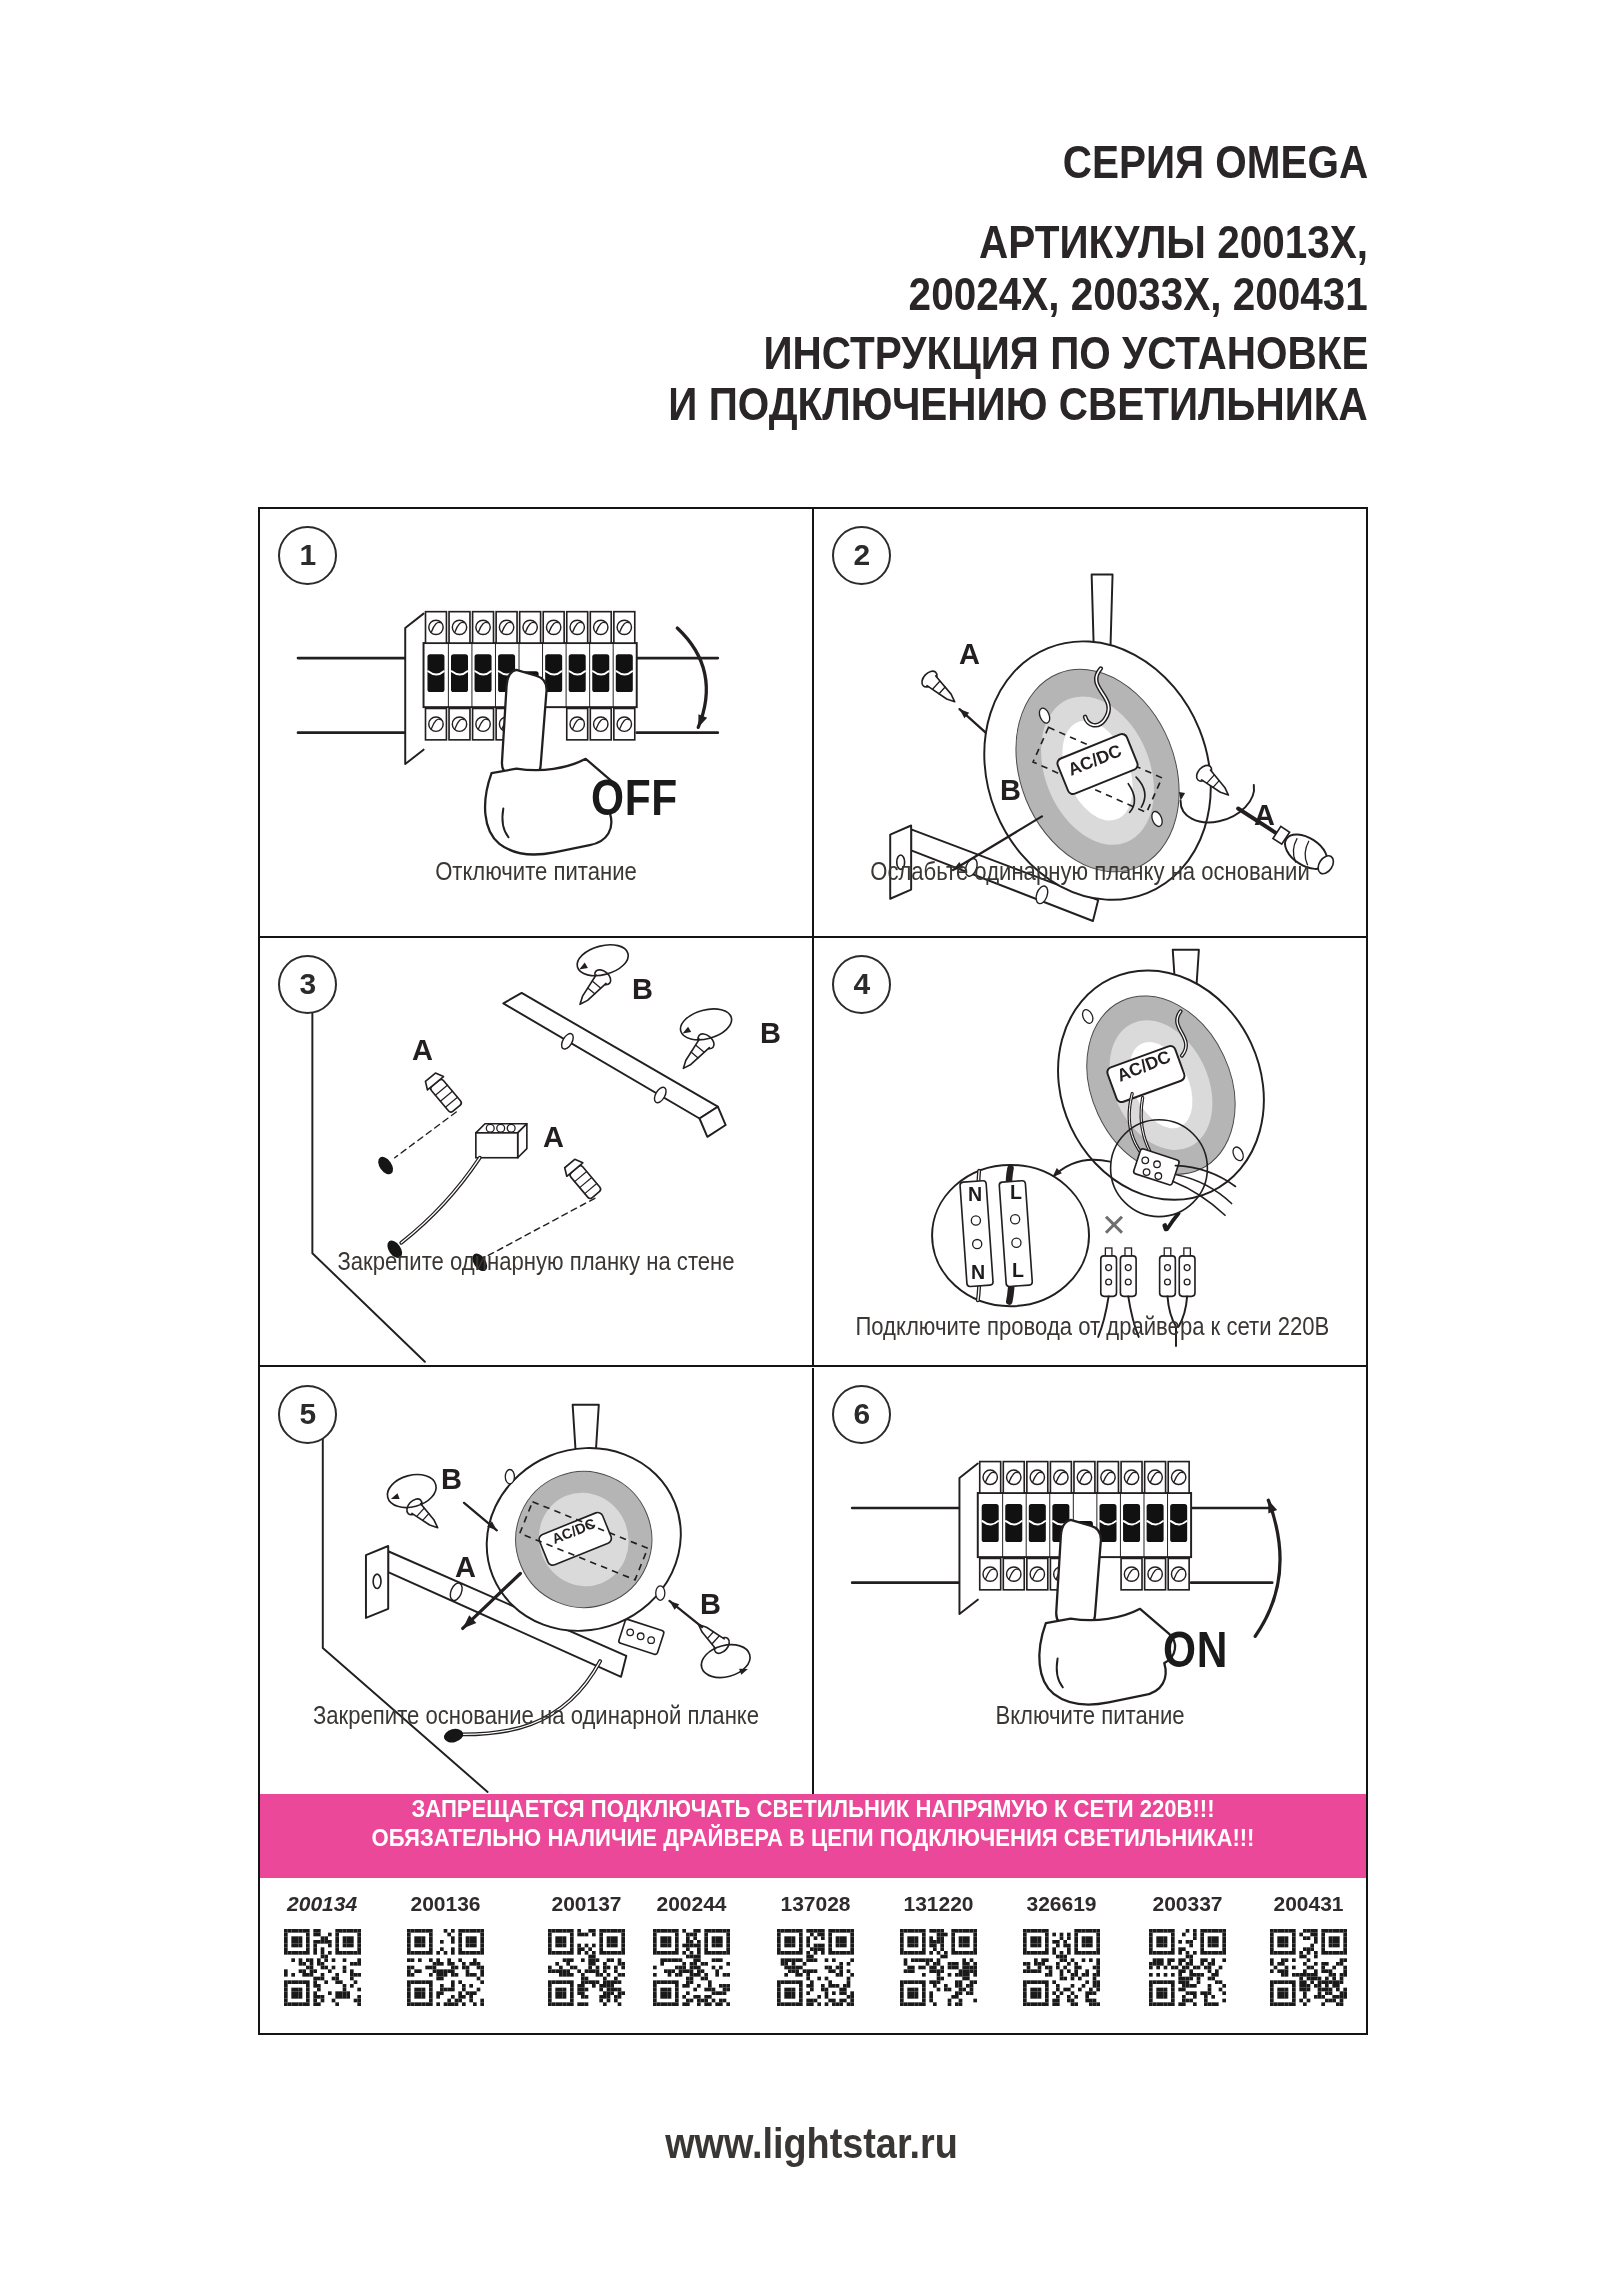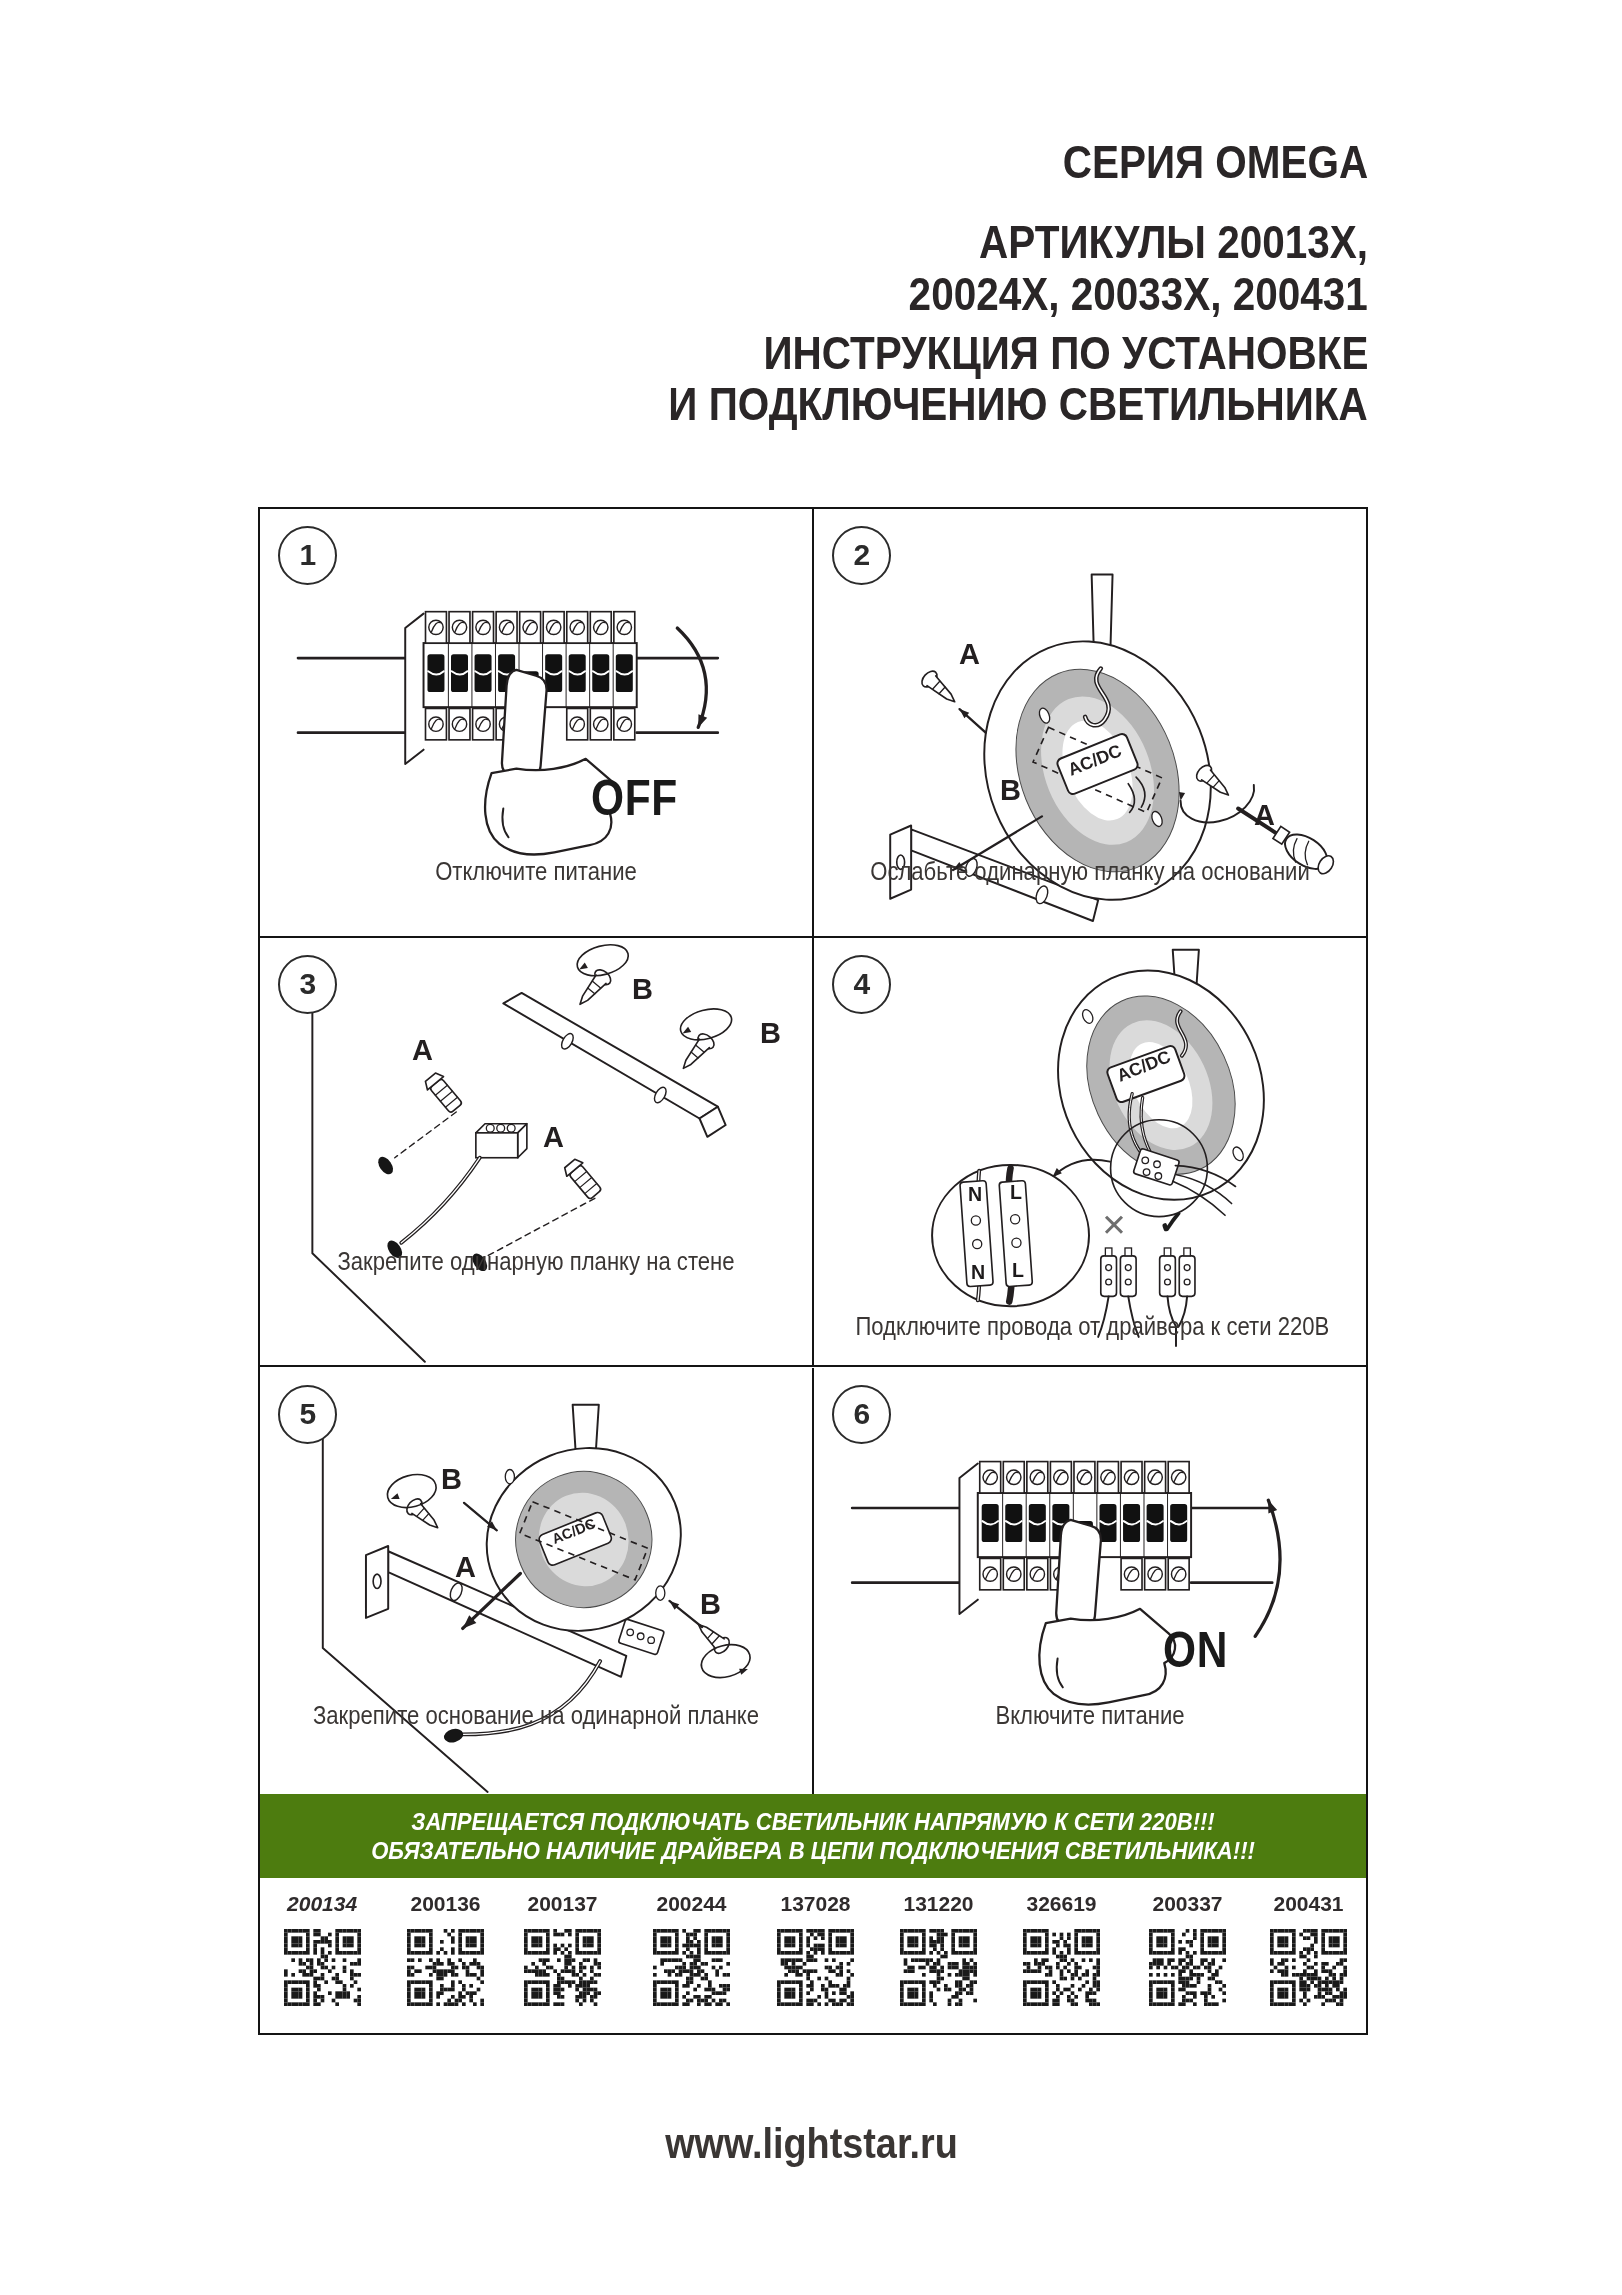--- a/index.html
+++ b/index.html
@@ -33,22 +33,22 @@
   .caption{position:absolute;left:0;width:100%;text-align:center;font-size:26px;color:#3a3634;
            transform:scaleX(.85);white-space:nowrap;}
   .lbl{position:absolute;font-weight:bold;font-size:29px;color:#231f20;line-height:1;}
   .acdc{position:absolute;font-size:17.7px;font-weight:bold;color:#231f20;transform:rotate(-22deg);line-height:1;}
   .bigword{position:absolute;font-size:50px;font-weight:600;color:#1a1a1a;letter-spacing:0.7px;
            transform:scaleX(.85);transform-origin:left center;line-height:1;}
   .nl{position:absolute;font-size:19.6px;font-weight:bold;color:#1d1a1b;line-height:1;}
   .mark-x{position:absolute;font-size:31px;font-weight:400;color:#6e6e6e;line-height:1;}
   .mark-ok{position:absolute;font-size:33px;font-weight:600;color:#1c1c1c;line-height:1;}
   
-  .banner{position:absolute;left:0;top:1285px;width:1106px;height:84px;background:#4d7c0f;
-          display:flex;flex-direction:column;justify-content:center;font-style:italic;}
+  .banner{position:absolute;left:0;top:1285px;width:1106px;height:84px;background:#ec4899;
+          display:flex;flex-direction:column;}
   .warn-line{width:100%;text-align:center;color:#ffffff;font-weight:bold;font-size:24px;line-height:29px;
              transform:scaleX(.92);white-space:nowrap;}
   
   .qr-zone{position:absolute;left:0;top:1369px;width:1106px;height:157px;}
   .qr-item{position:absolute;top:0;width:77px;height:151px;}
   .qr-label{position:absolute;top:14.4px;left:-23px;width:123px;text-align:center;font-size:21px;font-weight:bold;color:#2f2b2c;}
   .qr-item svg{position:absolute;left:0;top:51px;}
   
   .footer{position:absolute;left:0;top:2120px;width:1623px;text-align:center;font-size:42px;font-weight:bold;
           color:#3a3634;transform:scaleX(.9);}
@@ -883,21 +883,21 @@
             <rect x="6" y="19" width="1" height="1" fill="#1a1a1a"></rect>
             <rect x="0" y="20" width="1" height="1" fill="#1a1a1a"></rect>
             <rect x="1" y="20" width="1" height="1" fill="#1a1a1a"></rect>
             <rect x="2" y="20" width="1" height="1" fill="#1a1a1a"></rect>
             <rect x="3" y="20" width="1" height="1" fill="#1a1a1a"></rect>
             <rect x="4" y="20" width="1" height="1" fill="#1a1a1a"></rect>
             <rect x="5" y="20" width="1" height="1" fill="#1a1a1a"></rect>
             <rect x="6" y="20" width="1" height="1" fill="#1a1a1a"></rect>
           </svg>
         </div>
-        <div class="qr-item" style="left: 264px;">
+        <div class="qr-item" style="left: 288px;">
           <div class="qr-label">200137</div>
           <svg width="77" height="77" viewBox="0 0 21 21">
             <rect x="8" y="0" width="1" height="1" fill="#1a1a1a"></rect>
             <rect x="11" y="0" width="1" height="1" fill="#1a1a1a"></rect>
             <rect x="12" y="0" width="1" height="1" fill="#1a1a1a"></rect>
             <rect x="8" y="1" width="1" height="1" fill="#1a1a1a"></rect>
             <rect x="9" y="1" width="1" height="1" fill="#1a1a1a"></rect>
             <rect x="10" y="1" width="1" height="1" fill="#1a1a1a"></rect>
             <rect x="12" y="1" width="1" height="1" fill="#1a1a1a"></rect>
             <rect x="8" y="4" width="1" height="1" fill="#1a1a1a"></rect>

